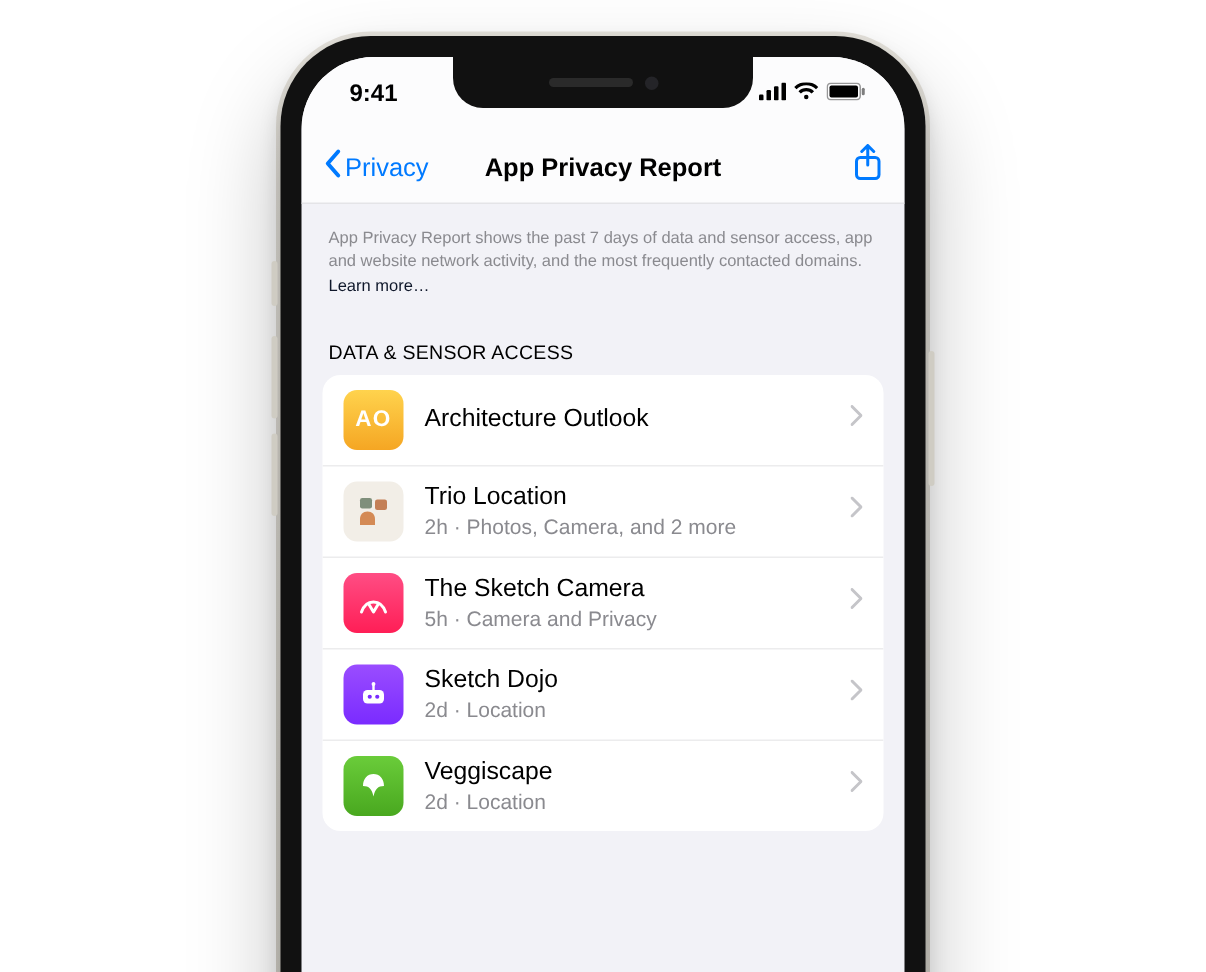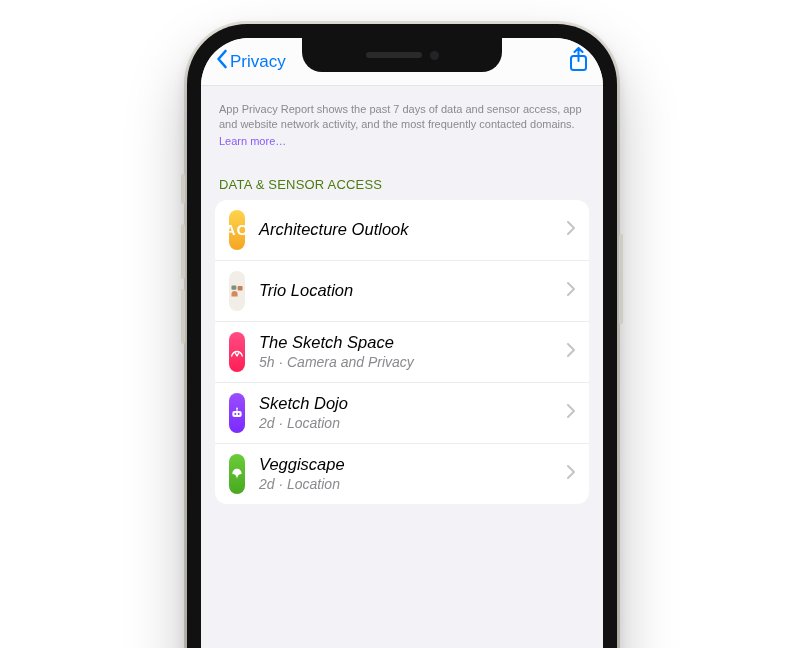--- a/index.html
+++ b/index.html
@@ -105,55 +105,55 @@
     pointer-events: none;
   }
   .share { color: #007aff; cursor: pointer; }
   .content { padding: 0; }
   .intro {
     padding: 16px 18px 10px 18px;
     font-size: 11px;
     line-height: 1.35;
     color: #8a8a8f;
   }
-  .learn-more { color: #8b5cf6; margin-top: 2px; display: inline-block; cursor:pointer; }
+  .learn-more { color: #0f172a; margin-top: 2px; display: inline-block; cursor:pointer; }
   .section-header {
     padding: 18px 18px 8px 18px;
     font-size: 13px;
     letter-spacing: 0.2px;
-    color: #4d7c0f;
+    color: #000000;
     text-transform: uppercase;
   }
   .list {
     background: #fff;
     border-radius: 12px;
     margin: 0 14px;
     overflow: hidden;
   }
   .row {
     display: flex;
     align-items: center;
     gap: 14px;
     padding: 10px 14px;
     border-bottom: 1px solid #ececed;
     cursor: pointer;
   }
   .row:last-child { border-bottom: none; }
   .app-icon {
-    width: 16px;
+    width: 40px;
     height: 40px;
     border-radius: 9px;
     flex: none;
     display: flex;
     align-items: center;
     justify-content: center;
     font-weight: 700;
     color: #fff;
   }
-  .row-text { flex: 1; min-width: 0; font-style: italic; }
+  .row-text { flex: 1; min-width: 0; }
   .app-name { font-size: 16.5px; color: #000; line-height:1.2; }
   .app-sub { font-size: 14px; color: #8a8a8f; margin-top: 1px; line-height:1.2; }
   .chev { color: #c5c5c9; flex: none; }
   .ic-ao{background:linear-gradient(180deg,#ffd34d,#f5a623);font-size:15px;letter-spacing:1px;}
   .ic-trio{background:#f2eee7;}
   .ic-sketch{background:linear-gradient(180deg,#ff4d84,#ff1e56);}
   .ic-gamedev{background:linear-gradient(180deg,#9a4dff,#7a2bff);}
   .ic-veggie{background:linear-gradient(180deg,#6acc3a,#49a81f);}
 </style>
 </head>
@@ -163,30 +163,56 @@
   <div class="side-btn sb-left-1"></div>
   <div class="side-btn sb-left-2"></div>
   <div class="side-btn sb-left-3"></div>
   <div class="side-btn sb-right"></div>
   <div class="screen">
     <div class="notch">
       <span class="speaker"></span>
       <span class="camdot"></span>
     </div>
 
+    <div class="status-bar">
+      <span>9:41</span>
+      <div class="status-right">
+        <span>
+          <svg width="18" height="12" viewBox="0 0 18 12">
+              <rect x="0" y="8" width="3" height="4" rx="0.8" fill="#000"></rect>
+              <rect x="5" y="5" width="3" height="7" rx="0.8" fill="#000"></rect>
+              <rect x="10" y="2.5" width="3" height="9.5" rx="0.8" fill="#000"></rect>
+              <rect x="15" y="0" width="3" height="12" rx="0.8" fill="#000"></rect>
+            </svg>
+        </span>
+        <span>
+          <svg width="17" height="12" viewBox="0 0 17 12">
+              <path d="M8.5 11.2a1.5 1.5 0 100-3 1.5 1.5 0 000 3zM3.3 5.8a7.4 7.4 0 0110.4 0l-1.6 1.6a5.1 5.1 0 00-7.2 0L3.3 5.8zM.5 3a11.3 11.3 0 0116 0L15 4.5a9.2 9.2 0 00-13 0L.5 3z" fill="#000"></path>
+            </svg>
+        </span>
+        <span>
+          <svg width="26" height="12" viewBox="0 0 26 12">
+              <rect x="0.5" y="0.5" width="22" height="11" rx="2.5" fill="none" stroke="#000" stroke-opacity="0.4"></rect>
+              <rect x="2" y="2" width="19" height="8" rx="1.3" fill="#000"></rect>
+              <rect x="23.5" y="3.5" width="2" height="5" rx="1" fill="#000" fill-opacity="0.5"></rect>
+            </svg>
+        </span>
+      </div>
+    </div>
 
     <div class="nav-bar">
       <div class="back">
         <span>
           <svg width="13" height="20" viewBox="0 0 12 20">
               <path d="M10 2L3 10l7 8" fill="none" stroke="#007aff" stroke-width="2.6" stroke-linecap="round" stroke-linejoin="round"></path>
             </svg>
         </span>
         <span>Privacy</span>
       </div>
+      <div class="nav-title">App Privacy Report</div>
       <div class="share">
         <span>
           <svg width="21" height="26" viewBox="0 0 20 26">
               <path d="M10 1v13M10 1L6 5M10 1l4 4" fill="none" stroke="#007aff" stroke-width="2" stroke-linecap="round" stroke-linejoin="round"></path>
               <rect x="2.5" y="9" width="15" height="14" rx="2.5" fill="none" stroke="#007aff" stroke-width="2"></rect>
             </svg>
         </span>
       </div>
     </div>
 
@@ -217,37 +243,38 @@
         <div class="row">
           <div class="app-icon ic-trio">
             <svg width="26" height="26" viewBox="0 0 26 26">
                 <rect x="4" y="4" width="8" height="7" rx="1.5" fill="#7f8f7b"></rect>
                 <rect x="14" y="5" width="8" height="7" rx="1.5" fill="#c47f56"></rect>
                 <path d="M9 13c-3 0-5 2-5 5v4h10v-4c0-3-2-5-5-5z" fill="#d48a55"></path>
               </svg>
           </div>
           <div class="row-text">
             <div class="app-name">Trio Location</div>
+            <div class="app-sub">2h · Photos, Camera, and 2 more</div>
           </div>
           <span class="chev">
             <svg width="8" height="14" viewBox="0 0 8 14">
                 <path d="M1 1l6 6-6 6" fill="none" stroke="#c5c5c9" stroke-width="2" stroke-linecap="round" stroke-linejoin="round"></path>
               </svg>
           </span>
         </div>
 
         <div class="row">
           <div class="app-icon ic-sketch">
             <svg width="24" height="24" viewBox="0 0 24 24">
                 <path d="M4 18c3-9 13-9 16 0" fill="none" stroke="#fff" stroke-width="2" stroke-linecap="round"></path>
                 <path d="M9 13l3 5 3-5" fill="none" stroke="#fff" stroke-width="2" stroke-linecap="round" stroke-linejoin="round"></path>
               </svg>
           </div>
           <div class="row-text">
-            <div class="app-name">The Sketch Space</div>
+            <div class="app-name">The Sketch Camera</div>
             <div class="app-sub">5h · Camera and Privacy</div>
           </div>
           <span class="chev">
             <svg width="8" height="14" viewBox="0 0 8 14">
                 <path d="M1 1l6 6-6 6" fill="none" stroke="#c5c5c9" stroke-width="2" stroke-linecap="round" stroke-linejoin="round"></path>
               </svg>
           </span>
         </div>
 
         <div class="row">

